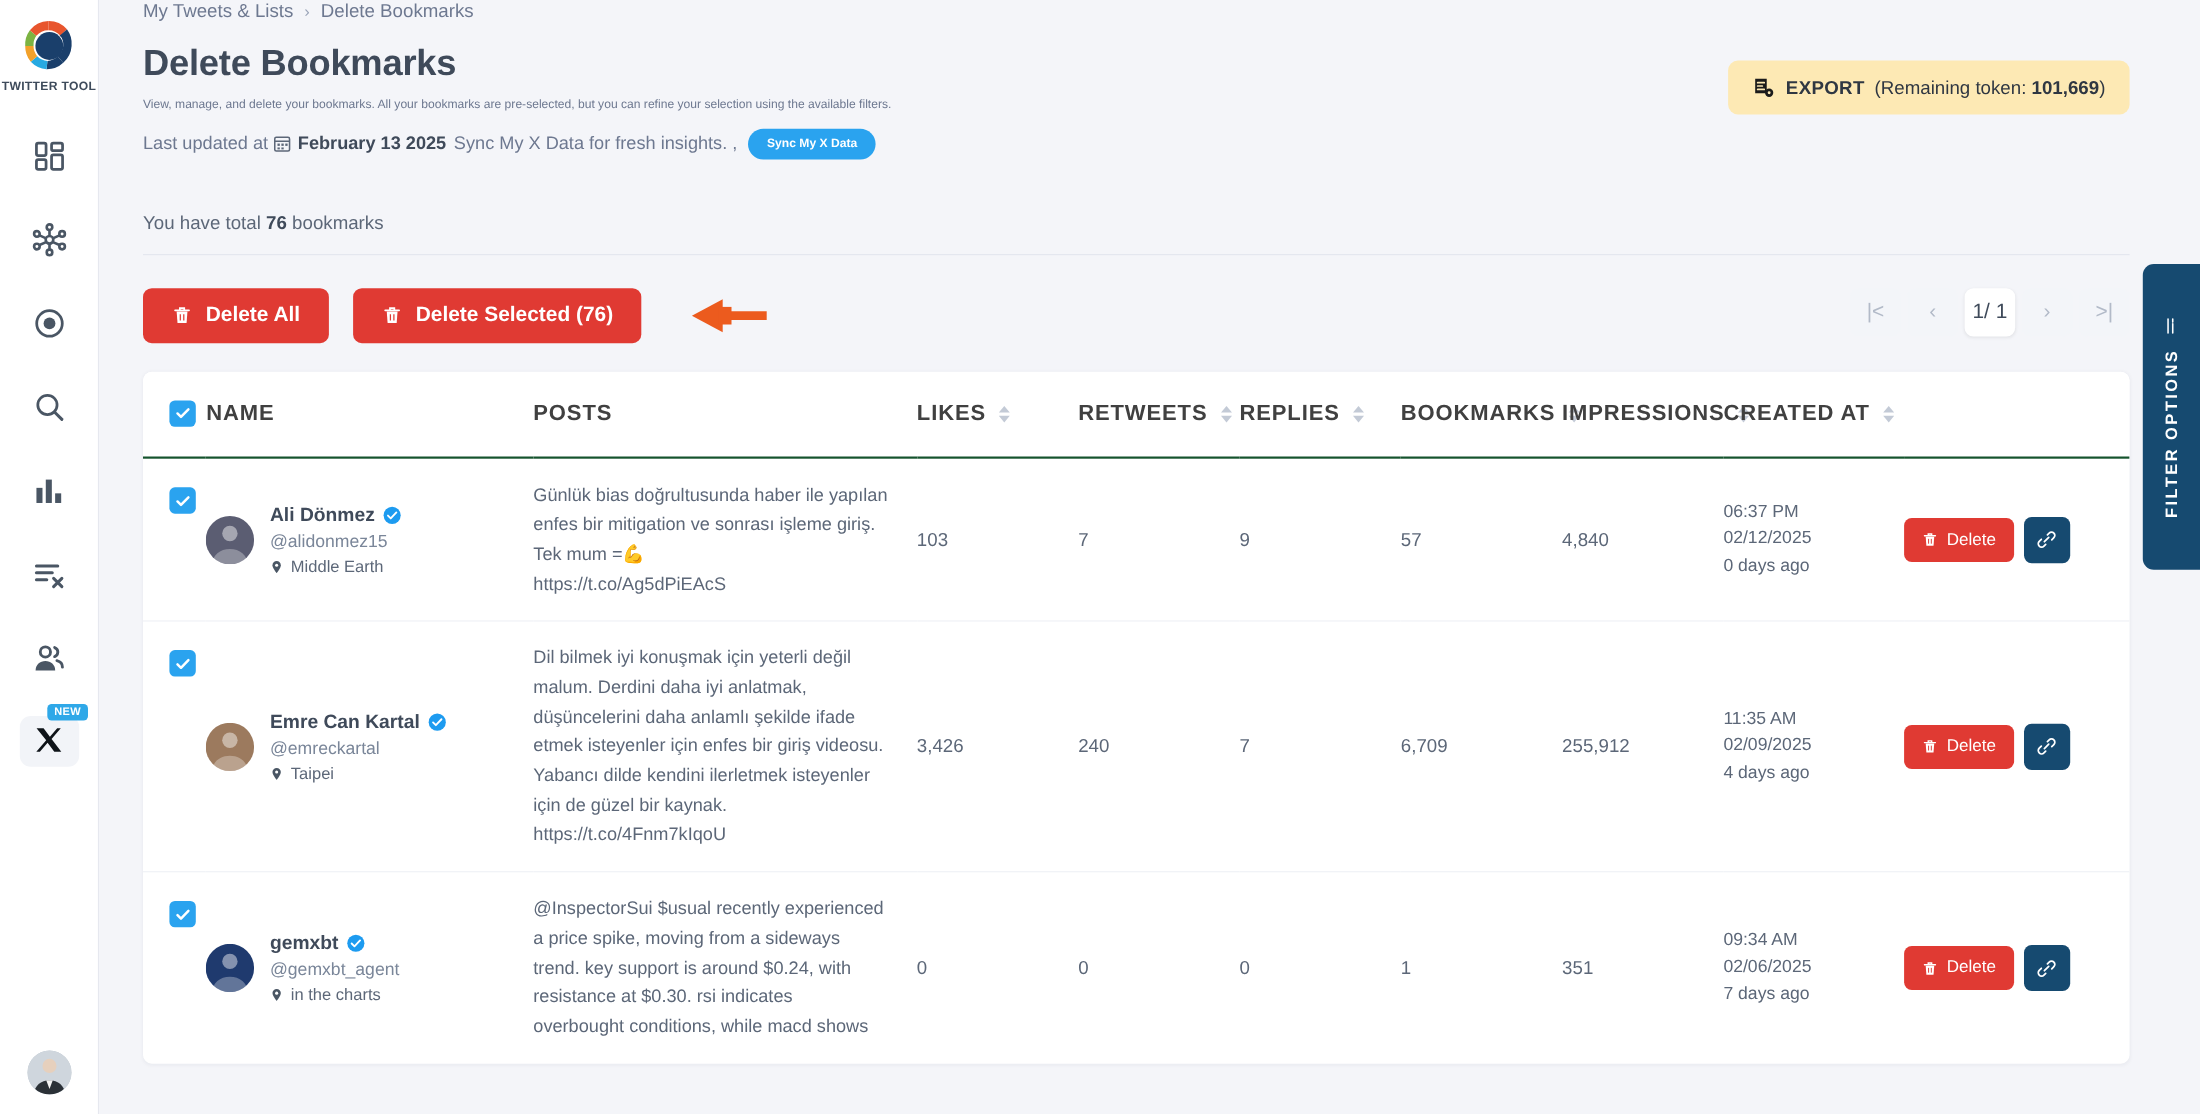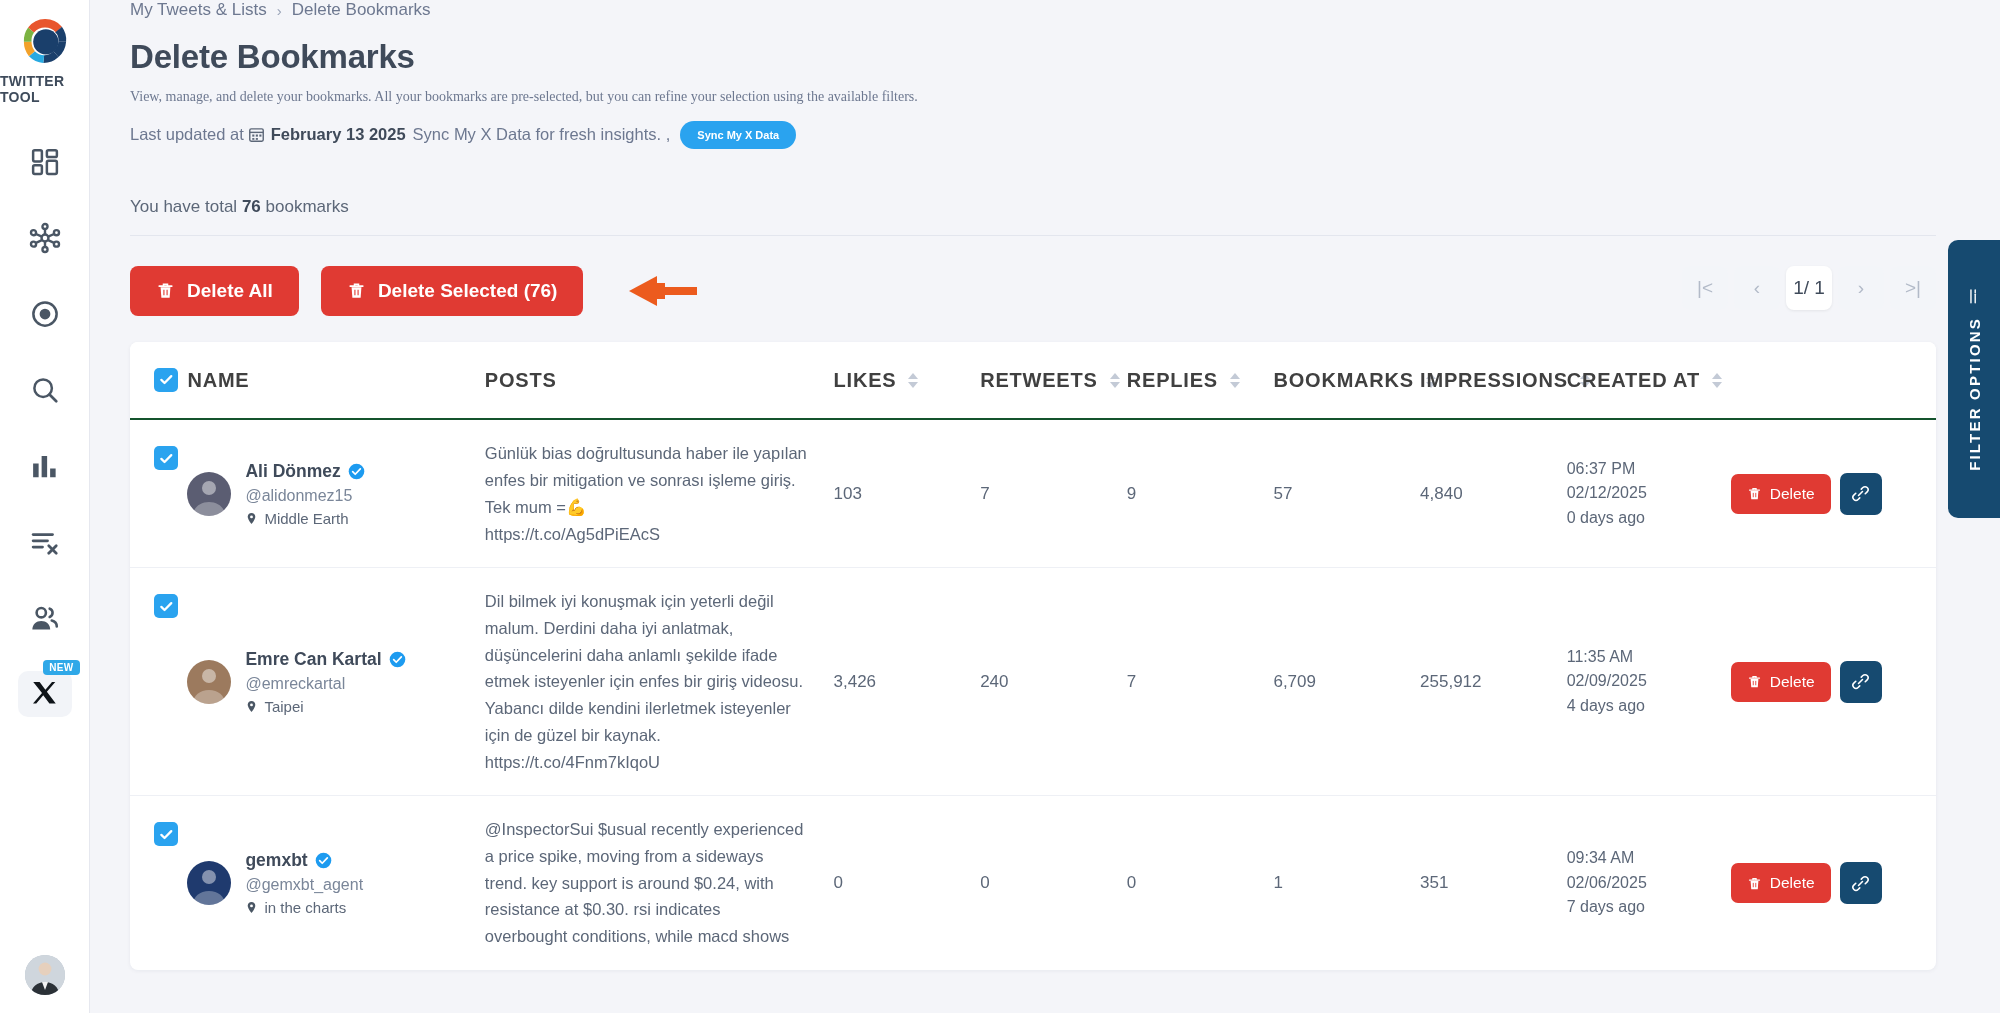--- a/index.html
+++ b/index.html
@@ -14,21 +14,21 @@
   
   .sidebar {
     width: 90px; height: 1013px; background: #ffffff;
     border-right: 1px solid #e6e8ef;
     display: flex; flex-direction: column; align-items: center;
     flex: 0 0 90px; position: relative;
   }
   .brand { margin-top: 14px; display: flex; flex-direction: column; align-items: center; }
   .brand-logo { width: 54px; height: 54px; }
   .brand-name {
-    font-size: 14px; font-weight: 700; color: #3e4b5b;
+    font-size: 11px; font-weight: 700; color: #3e4b5b;
     letter-spacing: .3px; margin-top: 5px;
   }
   .nav { margin-top: 34px; display: flex; flex-direction: column; align-items: center; gap: 30px; width: 100%; }
   .nav-item {
     width: 54px; height: 46px; display: flex; align-items: center; justify-content: center;
     border-radius: 10px; position: relative; cursor: pointer;
   }
   .nav-item.active-x { background: #f2f4f8; }
   .badge-new {
     position: absolute; top: -11px; right: -8px;
@@ -42,21 +42,21 @@
   }
 
   
   .main { flex: 1; height: 1013px; overflow: hidden; padding: 0 64px 0 40px; position: relative; }
 
   .breadcrumb { display: flex; align-items: center; gap: 10px; font-size: 17px; color: #6d7890; }
   .breadcrumb .sep { color: #9aa4b8; font-size: 15px; }
   .breadcrumb .crumb { cursor: pointer; }
 
   .page-title { font-size: 33px; font-weight: 700; color: #3f4a5a; margin-top: 18px; letter-spacing: -.2px; }
-  .page-desc { font-size: 14px; color: #6d7890; margin-top: 12px; line-height: 1.35; font-family: Liberation Serif, serif; }
+  .page-desc { font-size: 11px; color: #6d7890; margin-top: 12px; line-height: 1.35; }
   .sync-line { display: flex; align-items: center; flex-wrap: wrap; gap: 0; margin-top: 14px; font-size: 16.5px; color: #6d7890; }
   .sync-line .cal-ico { margin: 0 6px 0 4px; display: inline-flex; }
   .sync-line strong { color: #3f4a5a; font-weight: 700; }
   .sync-btn {
     background: #2aa3ef; color: #fff; border: none; border-radius: 18px;
     font-size: 11px; font-weight: 700; padding: 8px 17px; margin-left: 10px;
     cursor: pointer; font-family: inherit;
   }
 
   .export-btn {
@@ -282,20 +282,34 @@
               <rect x="6" y="17" width="3" height="2.5"></rect>
               <rect x="11" y="17" width="3" height="2.5"></rect>
             </g>
         </svg>
       </span>
       <strong>February 13 2025</strong>
       <span style="margin-left:7px">Sync My X Data for fresh insights. ,</span>
       <button class="sync-btn">Sync My X Data</button>
     </div>
 
+    <button class="export-btn">
+      <svg width="21" height="21" viewBox="0 0 24 24">
+        <path d="M3 3h12l0 15H3z" fill="#1b1b1b"></path>
+        <g stroke="#fde9b4" stroke-width="1.8" stroke-linecap="round">
+            <line x1="5.6" y1="7" x2="12.4" y2="7"></line>
+            <line x1="5.6" y1="10.5" x2="10.4" y2="10.5"></line>
+            <line x1="5.6" y1="14" x2="12.4" y2="14"></line>
+          </g>
+        <circle cx="17.5" cy="17.5" r="4.3" fill="#1b1b1b"></circle>
+        <circle cx="17.5" cy="17.5" r="1.5" fill="#fde9b4"></circle>
+      </svg>
+      <span class="lbl">EXPORT</span>
+      <span class="tok"><span>(Remaining token: </span><b>101,669</b><span>)</span></span>
+    </button>
 
     <div class="total-line">
       <span>You have total</span>
       <b>76</b>
       <span>bookmarks</span>
     </div>
 
     <div class="divider"></div>
 
     <div class="actionbar">

